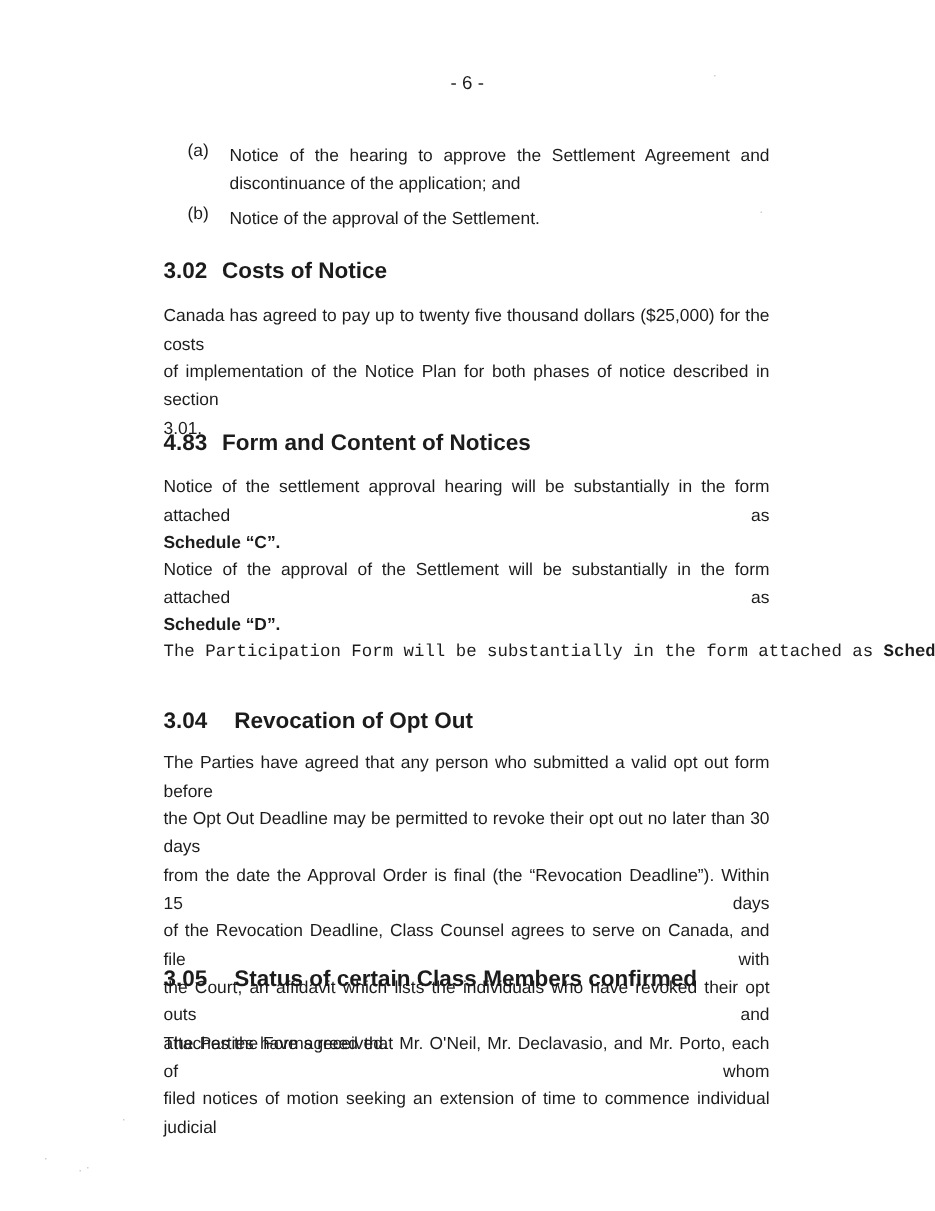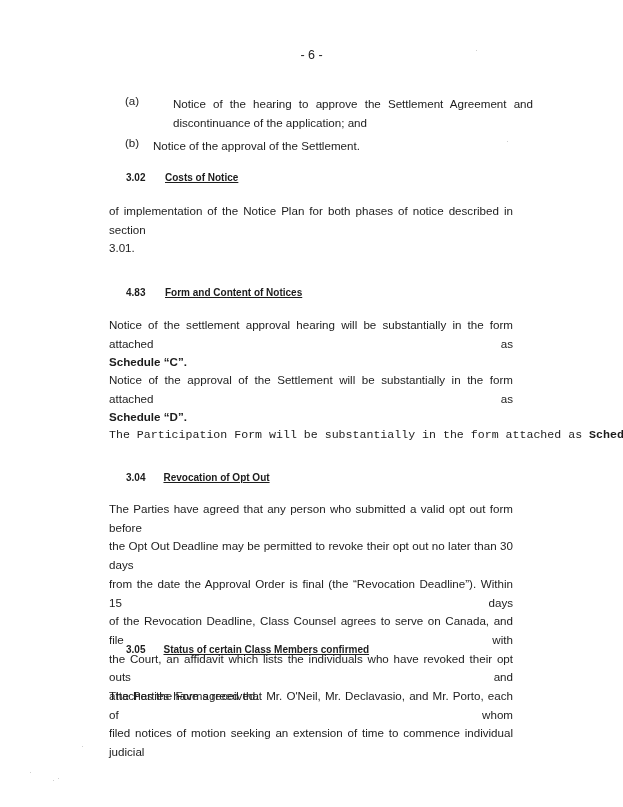--- a/index.html
+++ b/index.html
@@ -1,52 +1,53 @@
 <!DOCTYPE html>
 <html><head>
 <meta charset="utf-8">
 <style>
   html, body { margin: 0; padding: 0; background: #ffffff; }
   body { width: 623px; height: 807px; position: relative; overflow: hidden;
          font-family: "Liberation Sans", sans-serif; color: #1c1c1c; font-size: 11.6px; }
   .page-num { position: absolute; top: 48px; left: 0; width: 623px; text-align: center; font-size: 12.5px; }
   .item-label { position: absolute; left: 125px; }
   .item-text { position: absolute; left: 153px; width: 360px; line-height: 19px; }
-  .head { position: absolute; left: 126px; font-weight: bold; font-size: 10px; text-decoration: underline; }
+  .head { position: absolute; left: 109px; font-weight: bold; font-size: 15px; }
   .head .num { display: inline-block; width: 39px; }
   .head.tight .num { width: auto; margin-right: 18px; }
   .para { position: absolute; left: 109px; width: 404px; line-height: 18.7px; }
   .line { display: block; white-space: nowrap; }
   .jl { display: block; text-align: justify; text-align-last: justify; white-space: normal; }
   b { font-weight: bold; }
   .speck { position: absolute; width: 1px; height: 1px; background: #cfcfcf; }
 </style>
 </head>
 <body>
 
 <div class="page-num">- 6 -</div>
 
 <div>
   <span class="item-label" style="top:94px;">(a)</span>
-  <div class="item-text" style="top:94px;margin-left:20px;">
+  <div class="item-text" style="top:94px;">
     <span class="jl">Notice of the hearing to approve the Settlement Agreement and</span>
     <span class="line">discontinuance of the application; and</span>
   </div>
 </div>
 <div>
   <span class="item-label" style="top:136px;">(b)</span>
   <div class="item-text" style="top:136px;">
     <span class="line">Notice of the approval of the Settlement.</span>
   </div>
 </div>
 
 <div class="head" style="top:172px;">
   <span class="num">3.02</span><span>Costs of Notice</span>
 </div>
 <div class="para" style="top:202px;">
+  <span class="jl">Canada has agreed to pay up to twenty five thousand dollars ($25,000) for the costs</span>
   <span class="jl">of implementation of the Notice Plan for both phases of notice described in section</span>
   <span class="line">3.01.</span>
 </div>
 
 <div class="head" style="top:287px;">
   <span class="num">4.83</span><span>Form and Content of Notices</span>
 </div>
 <div class="para" style="top:316px;">
   <span class="jl">Notice of the settlement approval hearing will be substantially in the form attached as</span>
   <b class="line">Schedule “C”.</b>

